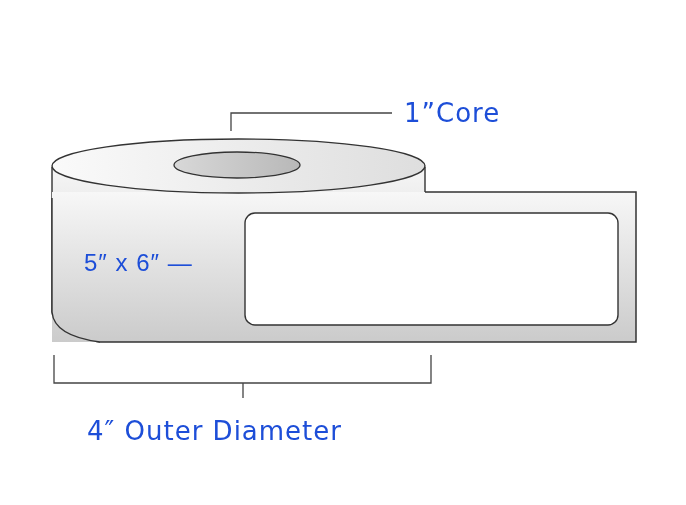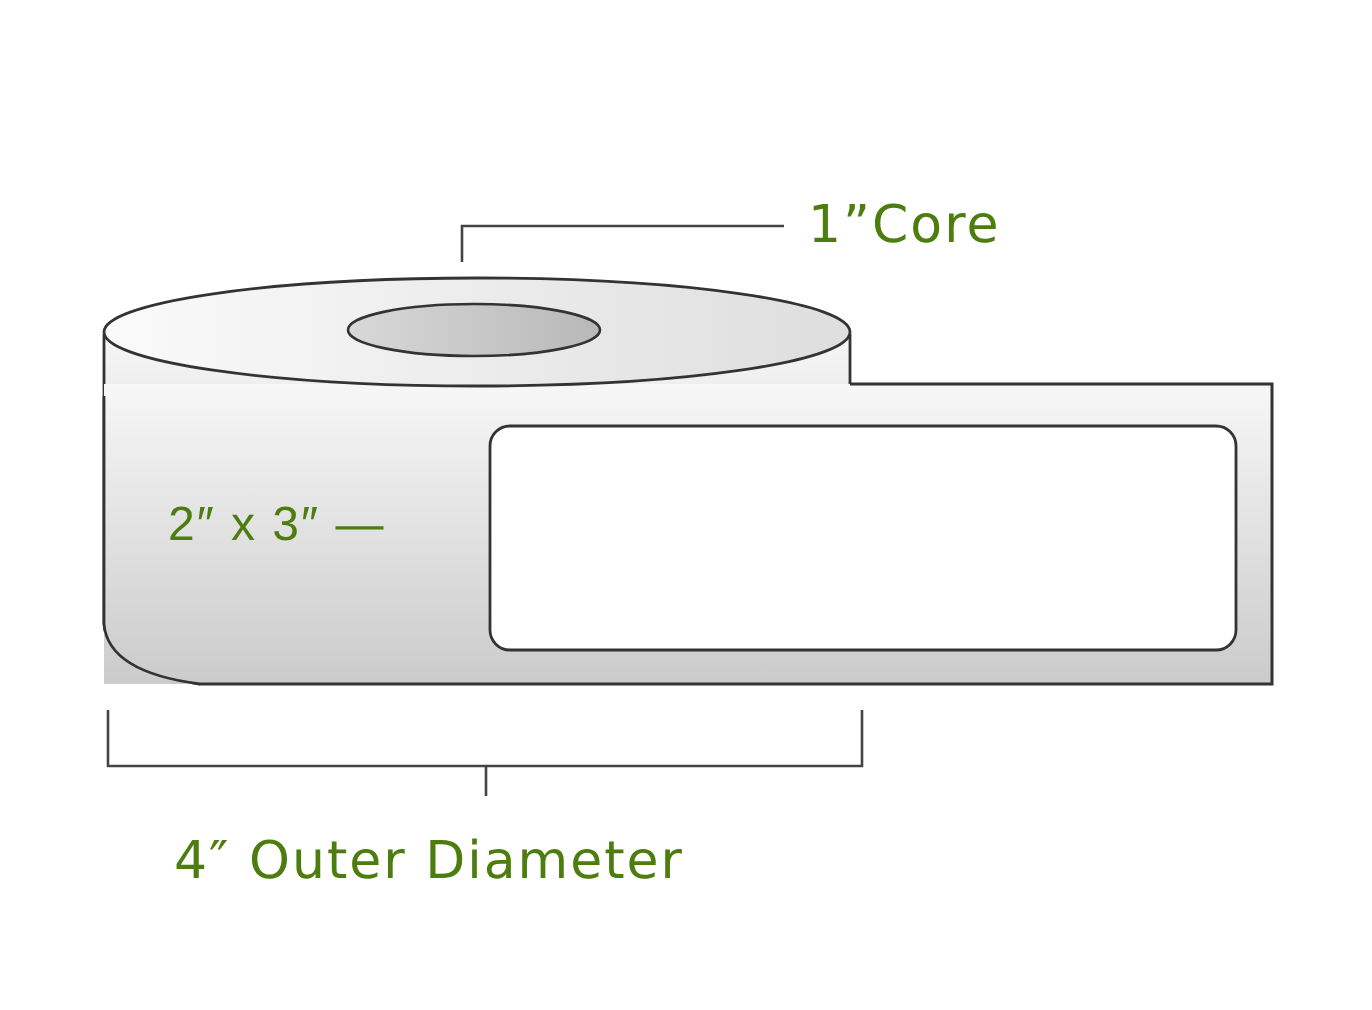--- a/index.html
+++ b/index.html
@@ -1,18 +1,18 @@
 <!DOCTYPE html>
 <html><head>
 <meta charset="utf-8">
 <style>
   html,body{margin:0;padding:0;background:#ffffff;}
   body{width:686px;height:505px;position:relative;overflow:hidden;font-family:"DejaVu Sans","Liberation Sans",sans-serif;}
   svg{position:absolute;left:0;top:0;}
-  .lbl{position:absolute;color:#4d7c0f;white-space:nowrap;}
+  .lbl{position:absolute;color:#1d4ed8;white-space:nowrap;}
   #core-lbl{left:404px;top:98px;font-size:26px;letter-spacing:1px;}
   #size-lbl{left:84px;top:249px;font-size:24px;font-family:"Liberation Sans",sans-serif;letter-spacing:1px;}
   #od-lbl{left:74px;top:416px;font-size:26px;letter-spacing:1px;margin-left:13px;}
 </style>
 </head>
 <body>
 
 <svg width="686" height="505" viewBox="0 0 686 505" xmlns="http://www.w3.org/2000/svg">
   <defs>
     <linearGradient id="sideGrad" x1="0" y1="0" x2="0" y2="1">
@@ -48,14 +48,14 @@
   <ellipse cx="237" cy="165" rx="63" ry="13" fill="url(#coreGrad)" stroke="#333" stroke-width="1.3"></ellipse>
 
   <rect x="245" y="213" width="373" height="112" rx="10" ry="10" fill="#ffffff" stroke="#333" stroke-width="1.4"></rect>
 
   <path d="M231 131 L231 113 L392 113" fill="none" stroke="#444" stroke-width="1.3"></path>
 
   <path d="M54 355 L54 383 L431 383 L431 355 M243 383 L243 398" fill="none" stroke="#444" stroke-width="1.3"></path>
 </svg>
 
 <div class="lbl" id="core-lbl">1”Core</div>
-<div class="lbl" id="size-lbl">2″ x 3″ —</div>
+<div class="lbl" id="size-lbl">5″ x 6″ —</div>
 <div class="lbl" id="od-lbl">4″ Outer Diameter</div>
 
 </body></html>

